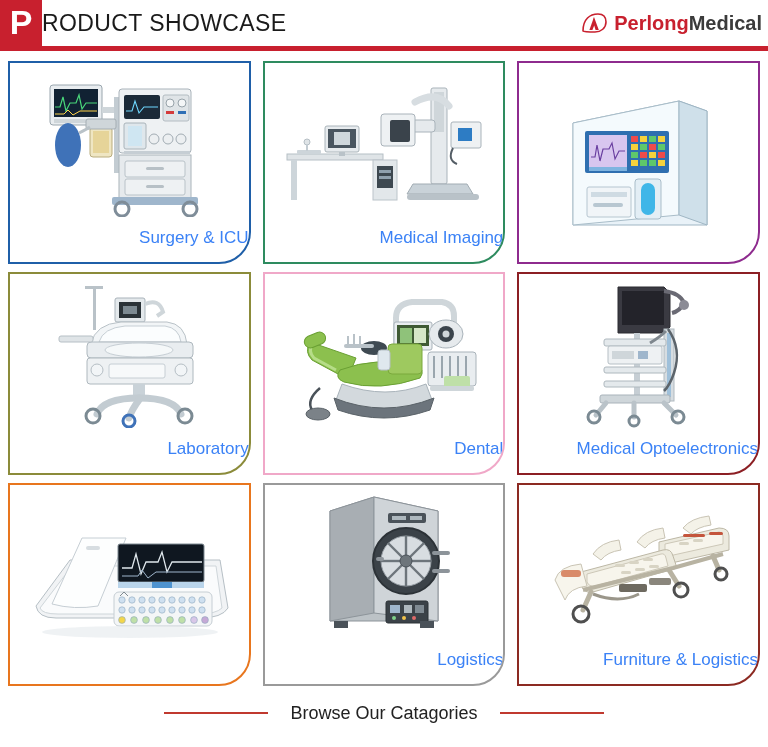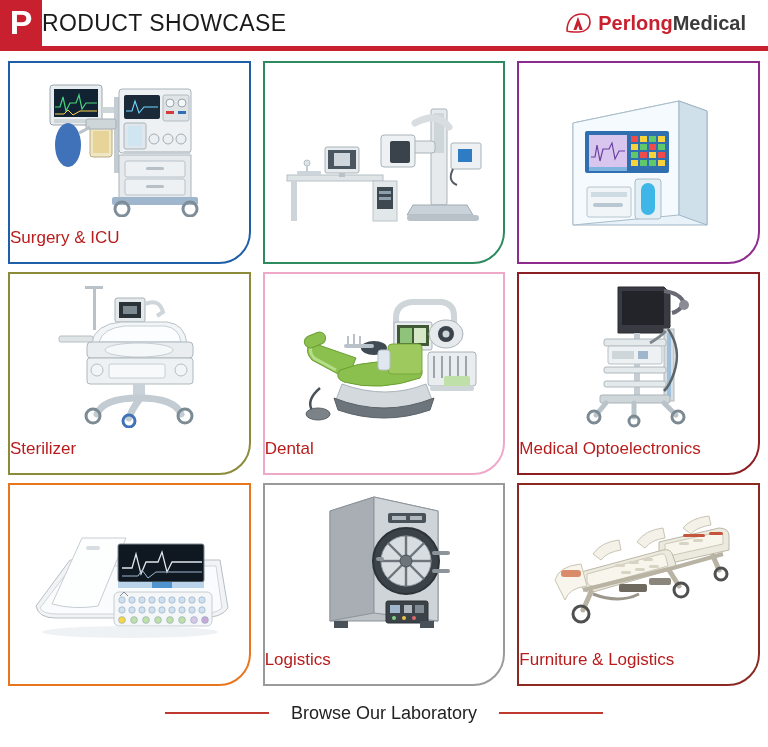--- a/index.html
+++ b/index.html
@@ -31,21 +31,21 @@
   .header-title {
     font-size: 23px;
     color: #1a1a1a;
     letter-spacing: .4px;
     white-space: nowrap;
   }
   .header-spacer { flex: 1 1 auto; }
   .brand {
     display: flex;
     align-items: center;
-    padding-right: 22px;
+    padding-right: 6px;
     flex: 0 0 auto;
   }
   .brand-mark {
     width: 26px; height: 22px;
     margin-right: 7px;
     flex: 0 0 26px;
   }
   .brand-name {
     font-size: 20px;
     font-weight: bold;
@@ -82,23 +82,23 @@
     flex: 1 1 auto;
     width: 100%;
     position: relative;
     display: flex;
     align-items: center;
     justify-content: center;
   }
   .card-label {
     flex: 0 0 42px;
     width: 100%;
-    text-align: left;
+    text-align: right;
     font-size: 17px;
-    color: #b91c1c;
+    color: #3b82f6;
     line-height: 36px;
     white-space: nowrap;
   }
 
   
   .footer {
     height: 46px;
     display: flex;
     align-items: center;
     justify-content: center;
@@ -221,20 +221,21 @@
 
         <rect x="174" y="50" width="30" height="26" rx="2" fill="#eef1f3" stroke="#a9b3ba"></rect>
         <rect x="181" y="56" width="14" height="13" fill="#2d7cc4"></rect>
         <path d="M176 76 q-6 12 4 16" fill="none" stroke="#555e66" stroke-width="2"></path>
 
         <path d="M136 112 h54 l6 10 h-66 z" fill="#c9d2d8" stroke="#a2acb3"></path>
         <rect x="130" y="122" width="72" height="6" rx="3" fill="#b9c2c8"></rect>
       </svg>
       </span>
     </div>
+    <div class="card-label">Medical Imaging</div>
   </div>
 
   <div class="card" style="border-color:#8e2b8e">
     <div class="card-figure">
       <span>
       <svg class="art" width="160" height="152" viewBox="0 0 160 152">
 
         <path d="M14 36 L120 14 L148 24 L148 138 L14 138 Z" fill="#e9f2f8" stroke="#9fb6c4"></path>
         <path d="M14 36 L120 14 L120 128 L14 138 Z" fill="#f4fafd" stroke="#a9bdc9"></path>
         <path d="M120 14 L148 24 L148 138 L120 128 Z" fill="#cfe0ea" stroke="#9fb6c4"></path>
@@ -301,21 +302,21 @@
         <rect x="104" y="106" width="12" height="16" fill="#c9d2d8"></rect>
         <path d="M110 120 C86 120 72 126 68 136" fill="none" stroke="#c3ccd2" stroke-width="7" stroke-linecap="round"></path>
         <path d="M110 120 C134 120 148 126 152 136" fill="none" stroke="#c3ccd2" stroke-width="7" stroke-linecap="round"></path>
         <path d="M110 122 C104 130 102 134 100 140" fill="none" stroke="#c3ccd2" stroke-width="7" stroke-linecap="round"></path>
         <circle cx="64" cy="138" r="7" fill="none" stroke="#7b8a93" stroke-width="3"></circle>
         <circle cx="156" cy="138" r="7" fill="none" stroke="#7b8a93" stroke-width="3"></circle>
         <circle cx="100" cy="143" r="6" fill="none" stroke="#3f72b8" stroke-width="3"></circle>
       </svg>
       </span>
     </div>
-    <div class="card-label">Sterilizer</div>
+    <div class="card-label">Laboratory</div>
   </div>
 
   <div class="card" style="border-color:#f0a8c8">
     <div class="card-figure">
       <span>
       <svg class="art" width="212" height="150" viewBox="0 0 212 150">
 
         <path d="M118 96 V40 q0 -14 16 -16 h30 q12 2 12 14 V52" fill="none" stroke="#cfd6da" stroke-width="6" stroke-linecap="round"></path>
         <path d="M122 60 q14 -10 28 -2" fill="none" stroke="#cfd6da" stroke-width="5"></path>
 
@@ -552,15 +553,15 @@
       </svg>
       </span>
     </div>
     <div class="card-label">Furniture &amp; Logistics</div>
   </div>
 
 </div>
 
 <div class="footer">
   <span class="footer-rule" style="background: rgb(192, 57, 47);"></span>
-  <span class="footer-text">Browse Our Laboratory</span>
+  <span class="footer-text">Browse Our Catagories</span>
   <span class="footer-rule" style="background: rgb(192, 57, 47);"></span>
 </div>
 
 </body></html>

